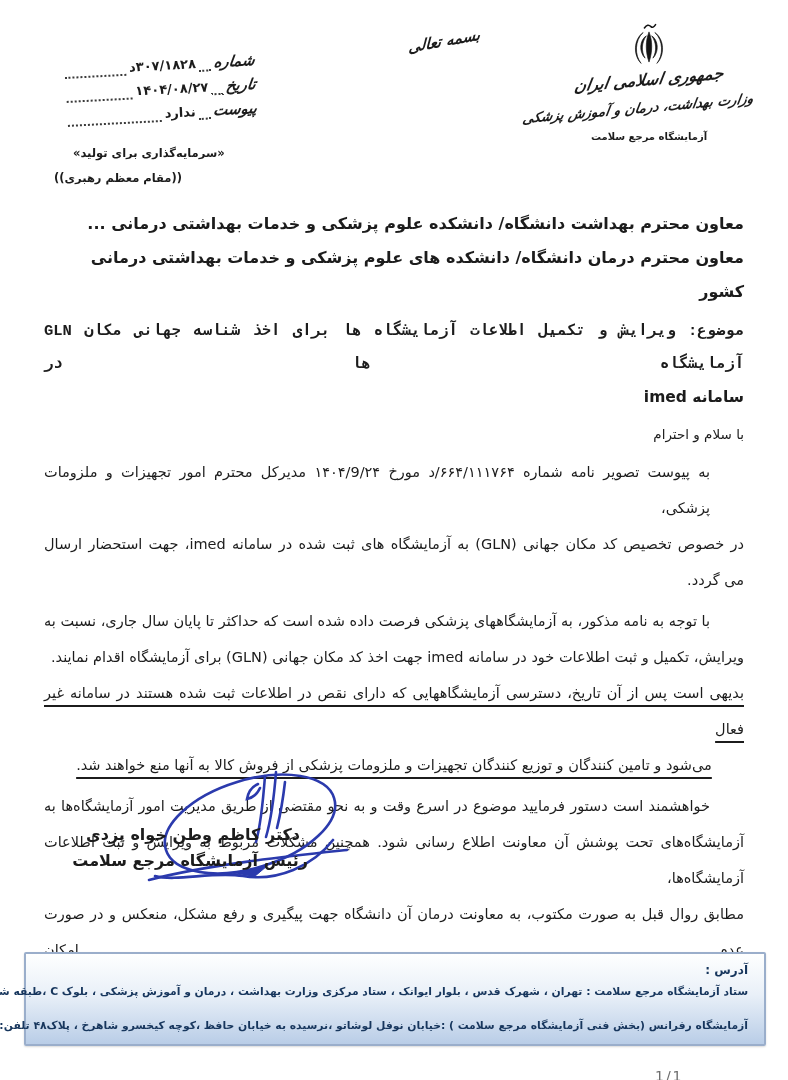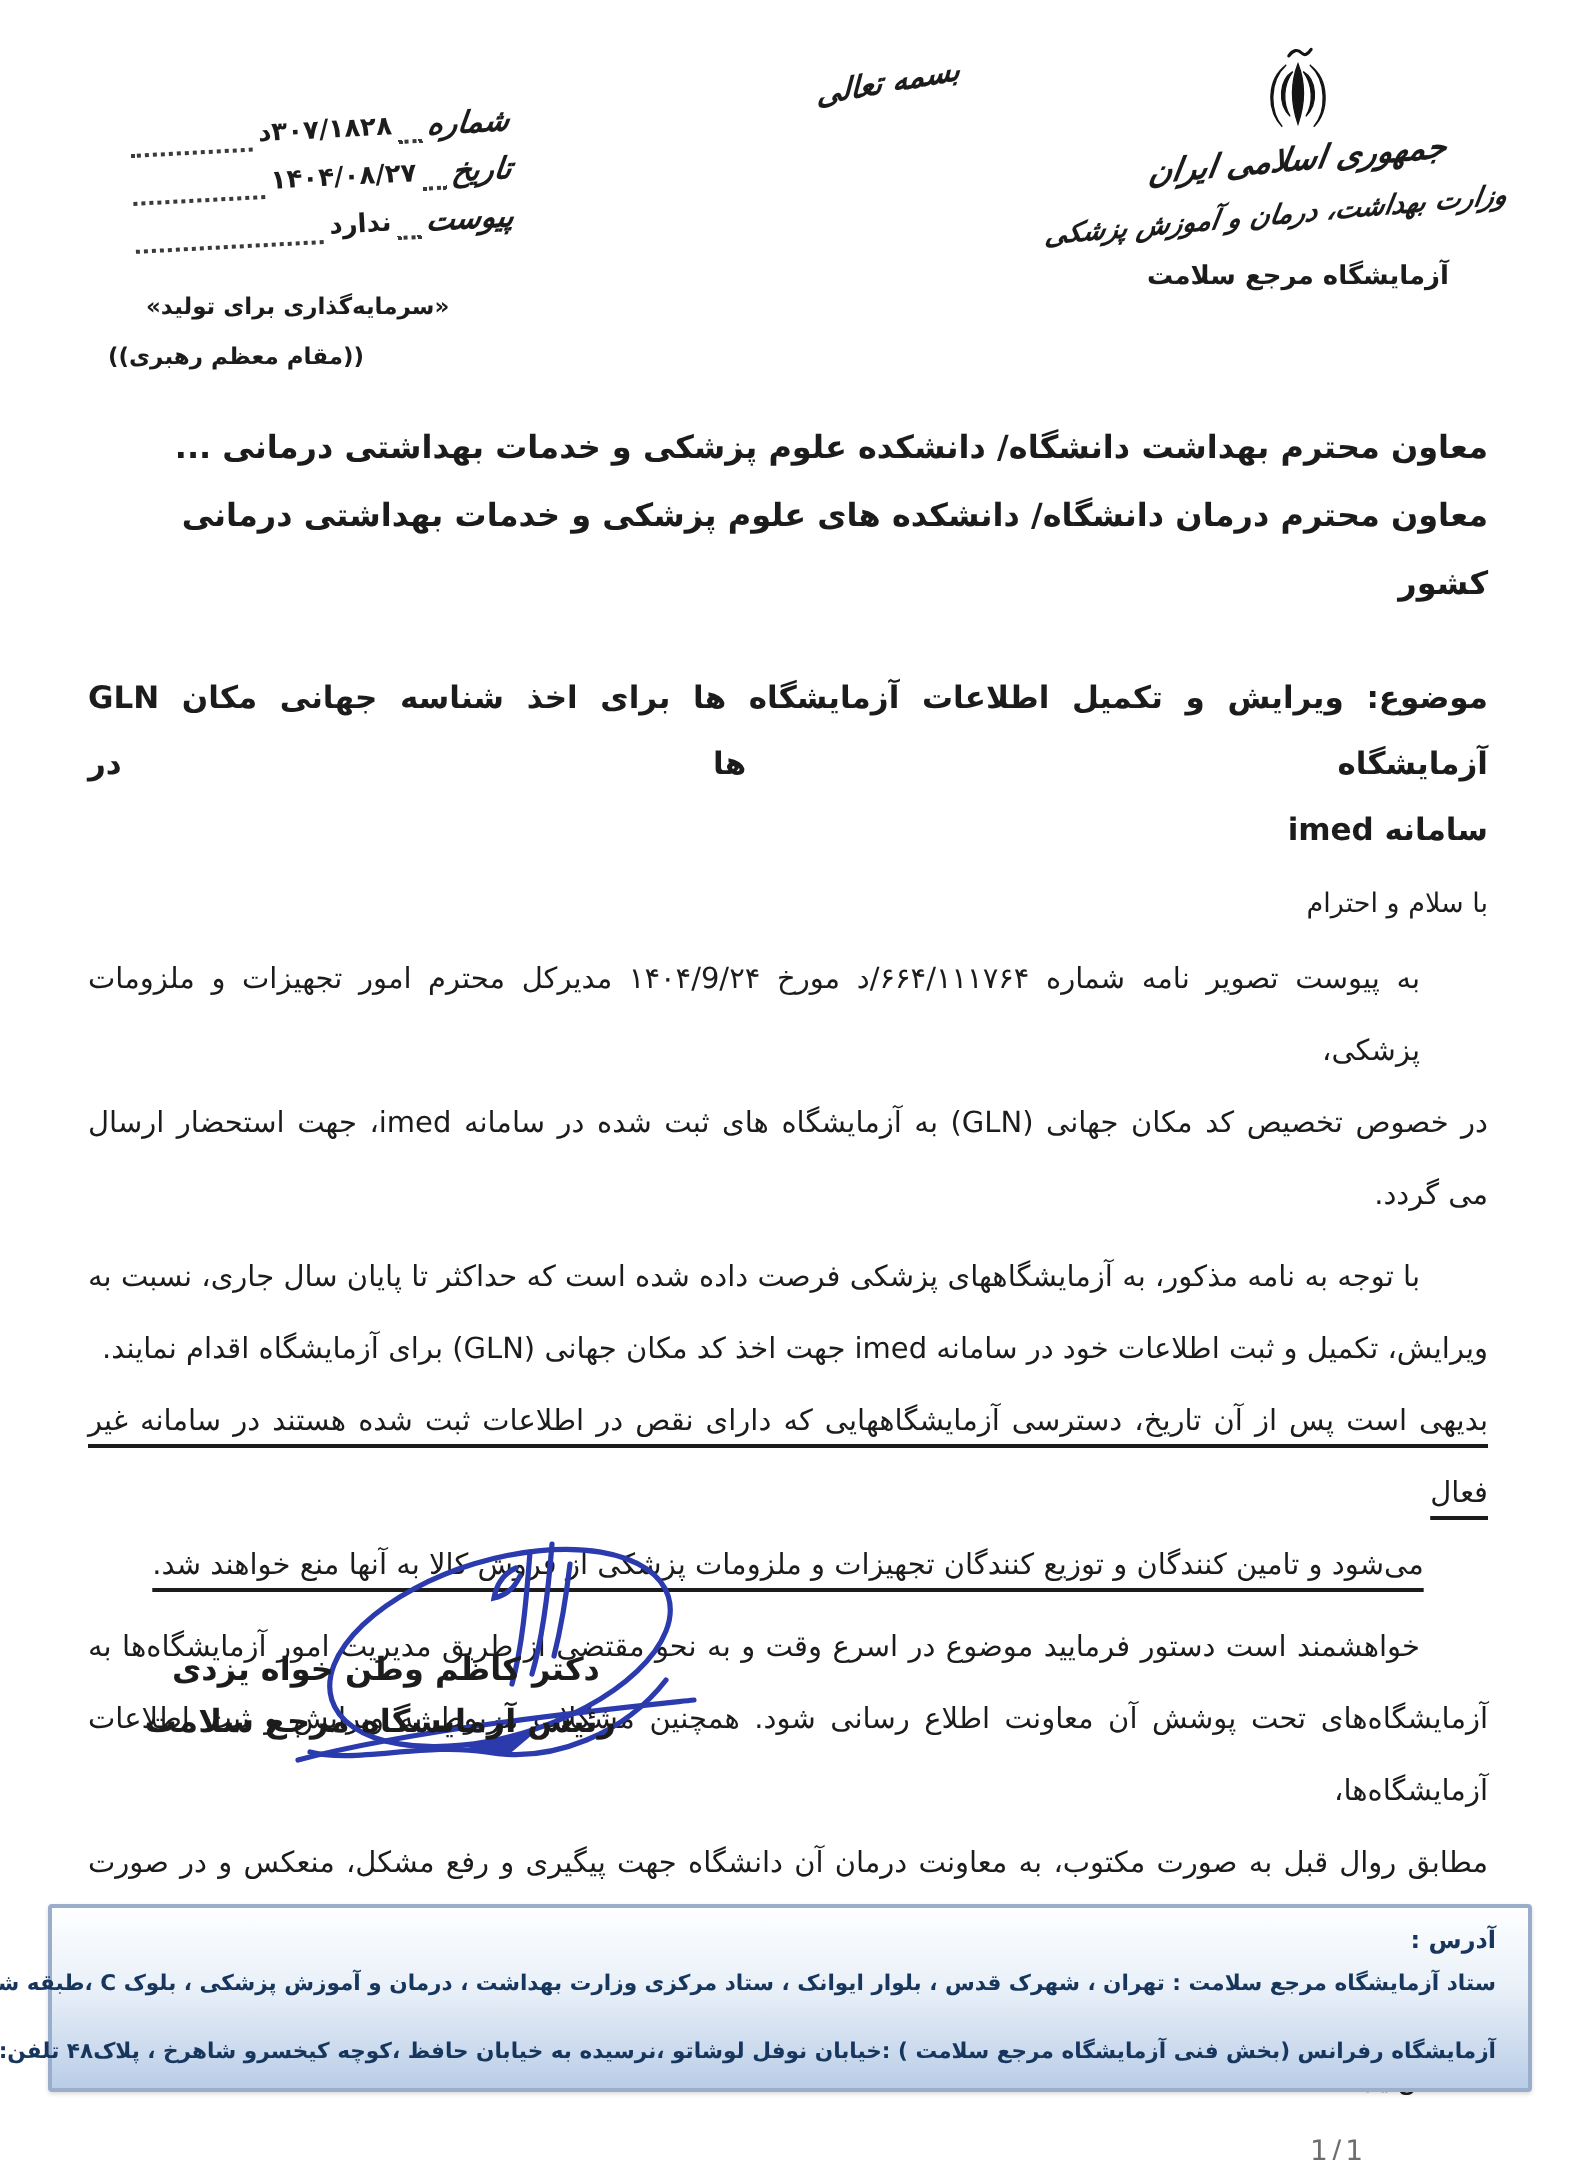--- a/index.html
+++ b/index.html
@@ -19,21 +19,21 @@
   .slogan1{position:absolute;left:73px;top:146px;font-size:11.5px;font-weight:bold;direction:rtl;}
   .slogan2{position:absolute;left:54px;top:171px;font-size:11.5px;font-weight:bold;direction:rtl;}
   
   .bismillah{position:absolute;left:408px;top:32px;font-size:15px;font-weight:bold;font-style:italic;transform:rotate(-10deg) skewX(-12deg);}
   
   .hdr-right{position:absolute;right:34px;top:22px;width:210px;text-align:center;direction:rtl;}
   .emblem{display:block;margin:0 auto 2px auto;}
   .callig{font-style:italic;font-weight:bold;white-space:nowrap;transform:rotate(-5deg) skewX(-14deg);}
   .callig.l1{font-size:16px;margin-top:2px;}
   .callig.l2{font-size:13.5px;margin-top:10px;}
-  .org-title{font-size:13px;font-weight:bold;margin-top:16px;}
+  .org-title{font-size:10px;font-weight:bold;margin-top:16px;}
   
   .body-area{position:absolute;left:44px;right:44px;top:207px;direction:rtl;}
   .addr{font-weight:bold;font-size:16px;line-height:34px;text-align:right;}
   .subj{font-weight:bold;font-size:15.5px;line-height:33px;}
   .jfull{text-align:justify;text-align-last:justify;}
   .jend{text-align:right;}
   .greeting{font-size:13.5px;line-height:30px;margin-top:5px;text-align:right;}
   .para{margin-top:5px;}
   .bl{font-size:14.5px;line-height:36px;text-align:justify;text-align-last:justify;}
   .bl.end{text-align-last:right;}
@@ -101,21 +101,21 @@
     </svg>
     <div class="callig l1">جمهوری اسلامی ایران</div>
     <div class="callig l2">وزارت بهداشت، درمان و آموزش پزشکی</div>
     <div class="org-title">آزمایشگاه مرجع سلامت</div>
   </div>
 
   <div class="body-area">
     <div class="addr">معاون محترم بهداشت دانشگاه/ دانشکده علوم پزشکی و خدمات بهداشتی درمانی ...</div>
     <div class="addr">معاون محترم درمان دانشگاه/ دانشکده های علوم پزشکی و خدمات بهداشتی درمانی کشور</div>
 
-    <div class="subj jfull" style="margin-top:24px;">موضوع: ویرایش و تکمیل اطلاعات آزمایشگاه ها برای اخذ شناسه جهانی مکان GLN آزمایشگاه ها در</div>
+    <div class="subj jfull" style="margin-top:6px;font-family:Liberation Mono, monospace;">موضوع: ویرایش و تکمیل اطلاعات آزمایشگاه ها برای اخذ شناسه جهانی مکان GLN آزمایشگاه ها در</div>
     <div class="subj jend">سامانه imed</div>
 
     <div class="greeting">با سلام و احترام</div>
 
     <div class="para">
       <div class="bl ind">به پیوست تصویر نامه شماره ۶۶۴/۱۱۱۷۶۴/د مورخ ۱۴۰۴/9/۲۴ مدیرکل محترم امور تجهیزات و ملزومات پزشکی،</div>
       <div class="bl">در خصوص تخصیص کد مکان جهانی (GLN) به آزمایشگاه های ثبت شده در سامانه  imed، جهت استحضار ارسال</div>
       <div class="bl end">می گردد.</div>
     </div>
 

